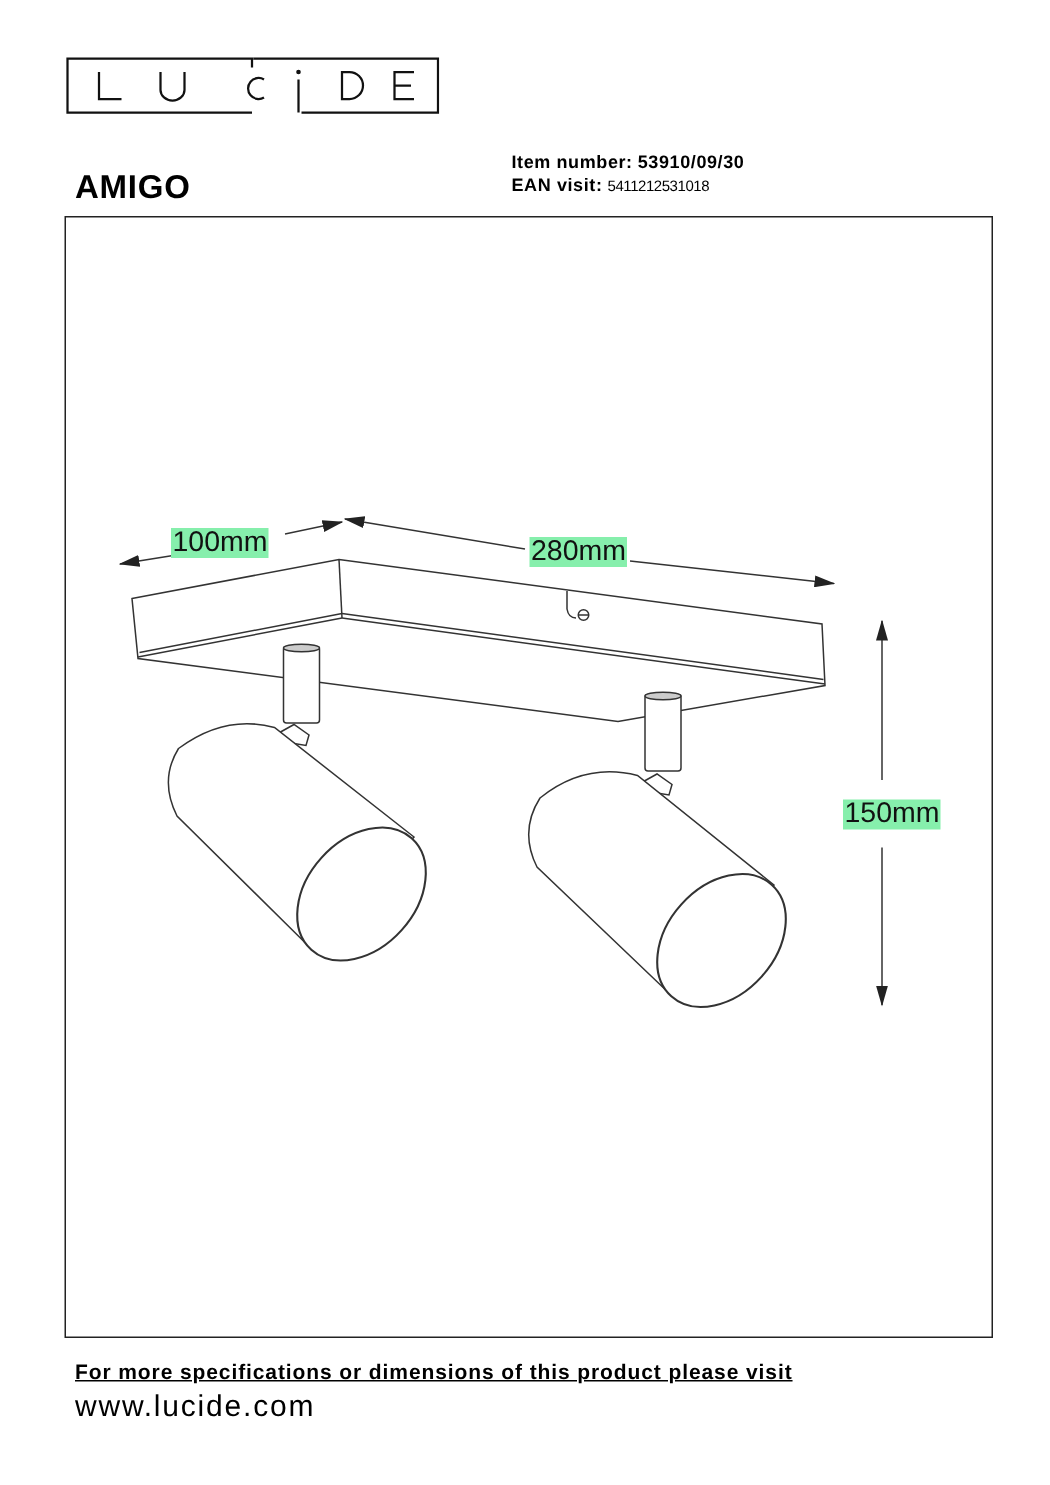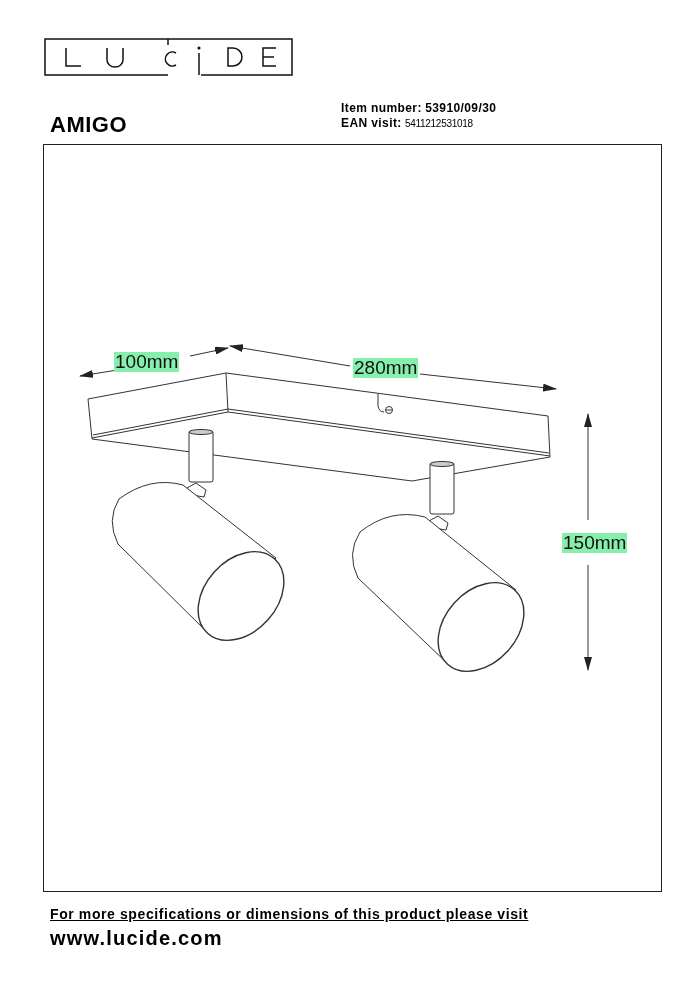--- a/index.html
+++ b/index.html
@@ -7,21 +7,21 @@
   .logo { position: absolute; left: 44px; top: 38px; width: 249px; height: 38px; }
   .title { position: absolute; left: 50px; top: 112px; font-size: 22px; font-weight: bold; letter-spacing: 0.5px; }
   .meta { position: absolute; left: 341px; top: 101px; font-size: 12px; line-height: 15px; }
   .meta .lbl { font-weight: bold; letter-spacing: 0.4px; text-align: center; }
   .meta .val-bold { font-weight: bold; letter-spacing: 0.4px; }
   .meta .val { font-size: 10px; letter-spacing: -0.3px; }
   .frame { position: absolute; left: 43px; top: 144px; width: 617px; height: 746px; border: 1.6px solid #222; }
   .drawing { position: absolute; left: 0; top: 0; width: 700px; height: 990px; }
   .dim { position: absolute; font-size: 19px; color: #111; background: #86efac; padding: 0 1px; line-height: 20px; }
   .footer1 { position: absolute; left: 50px; top: 906px; font-size: 14px; font-weight: bold; letter-spacing: 0.6px; text-decoration: underline; }
-  .footer2 { position: absolute; left: 50px; top: 927px; font-size: 20px; font-weight: bold; letter-spacing: 1.2px; }
+  .footer2 { position: absolute; left: 50px; top: 927px; font-size: 20px; font-weight: normal; letter-spacing: 1.2px; }
 </style>
 </head>
 <body>
 
 <svg class="logo" viewBox="0 0 249 38">
   <g fill="none" stroke="#111" stroke-width="1.5">
 
     <polyline points="125,1 1,1 1,37 124,37"></polyline>
     <polyline points="125,1 248,1 248,37 157,37"></polyline>
 

